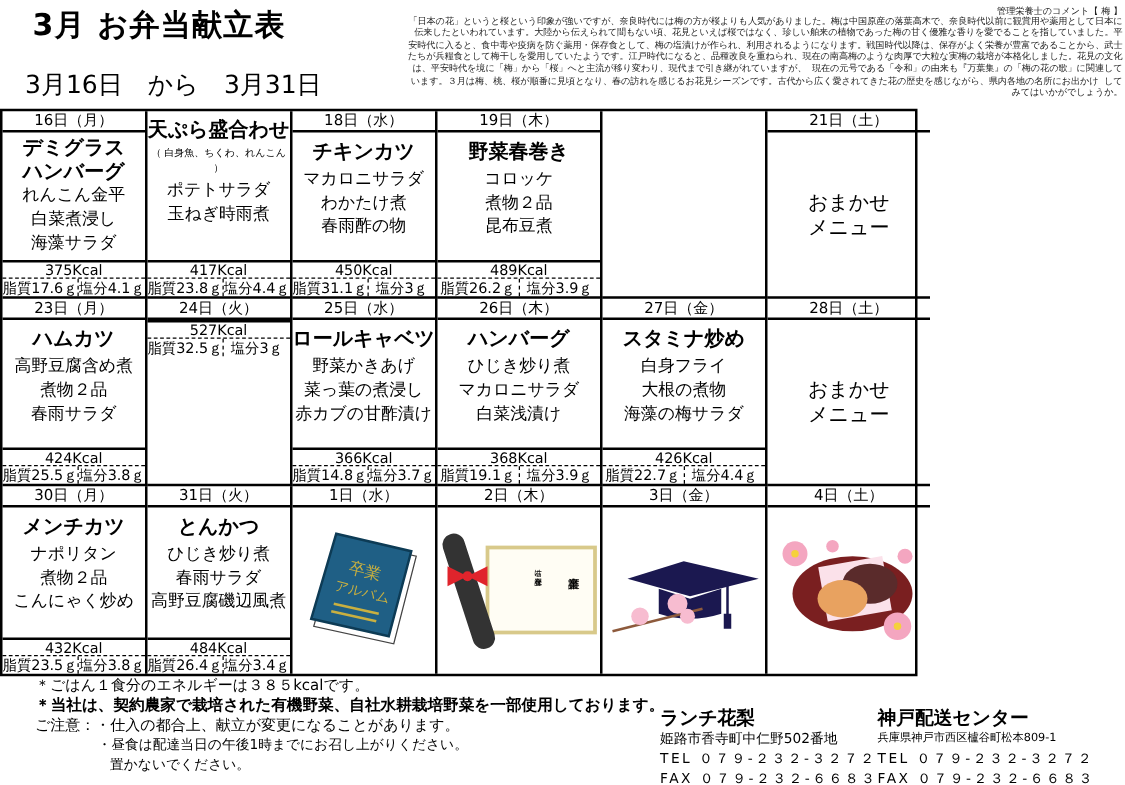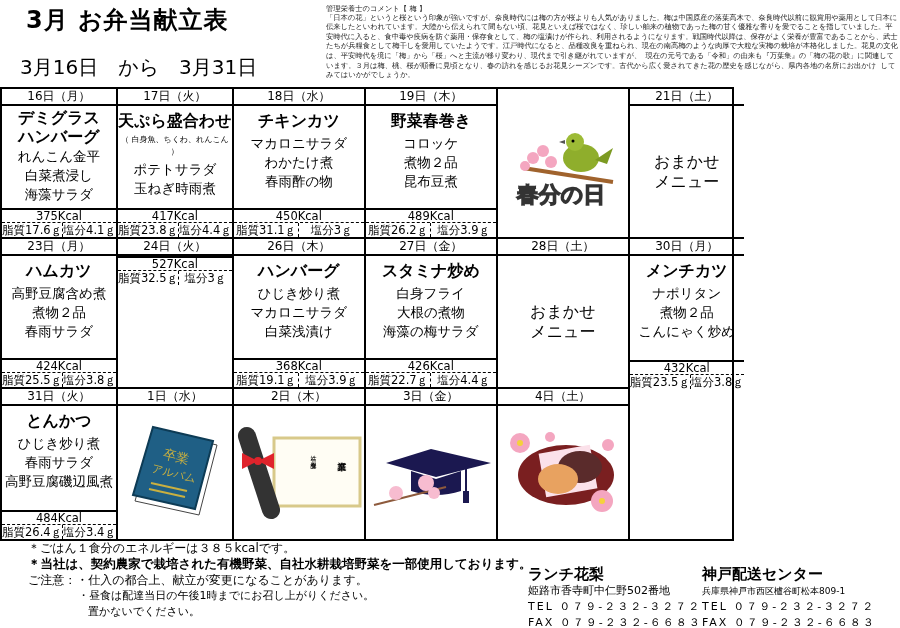--- a/index.html
+++ b/index.html
@@ -1,19 +1,19 @@
 <!DOCTYPE html>
 <html><head>
 <meta charset="utf-8">
 <style>
   * { box-sizing: border-box; margin: 0; padding: 0; }
   body { width: 900px; height: 628px; background: #fff; font-family: "DejaVu Sans", sans-serif; color: #000; position: relative; overflow: hidden; }
   .title { position: absolute; left: 26px; top: 4px; font-size: 24px; font-weight: bold; letter-spacing: 1px; }
   .period { position: absolute; left: 20px; top: 54px; font-size: 20px; white-space: pre; }
-  .comment { position: absolute; left: 326px; top: 4px; width: 572px; font-size: 7.3px; line-height: 9.6px; color: #222; }
+  .comment { position: absolute; left: 326px; top: 4px; width: 572px; font-size: 7.3px; line-height: 9.6px; color: #222; text-align: right; }
   .comment .head { display: block; }
   .comment .body { display: block; letter-spacing: -0.05px; font-family: Liberation Mono, monospace; }
 
   .grid { position: absolute; left: 0; top: 87px; width: 734px; border: 2px solid #000; display: grid; grid-template-columns: repeat(6, 1fr); }
   .cell { border-right: 2px solid #000; border-bottom: 2px solid #000; position: relative; display: flex; flex-direction: column; height: 150px; }
   .cell:nth-child(6n) { border-right: none; }
   .day { height: 17px; border-bottom: 2px solid #000; font-size: 12px; text-align: center; line-height: 15px; }
   .body-area { flex: 1; text-align: center; display: flex; flex-direction: column; align-items: center; padding-top: 2px; }
   .main { font-size: 16px; font-weight: bold; line-height: 19px; margin-top: 3px; margin-bottom: 4px; }
   .main.two { margin-top: 0; margin-bottom: 1px; }
@@ -55,21 +55,20 @@
         <div class="side">白菜煮浸し</div>
         <div class="side">海藻サラダ</div>
       </div>
       <div class="kcal">375Kcal</div>
       <div class="nutri">
         <span>脂質17.6ｇ</span>
         <span>塩分4.1ｇ</span>
       </div>
     </div>
     <div class="cell">
-      <div class="day">17日（火）</div>
       <div class="body-area">
         <div class="main" style="white-space:pre">天ぷら盛合わせ</div>
         <div class="sub-note">（ 白身魚、ちくわ、れんこん ）</div>
         <div class="side">ポテトサラダ</div>
         <div class="side">玉ねぎ時雨煮</div>
       </div>
       <div class="kcal">417Kcal</div>
       <div class="nutri">
         <span>脂質23.8ｇ</span>
         <span>塩分4.4ｇ</span>
@@ -97,37 +96,20 @@
         <div class="side">煮物２品</div>
         <div class="side">昆布豆煮</div>
       </div>
       <div class="kcal">489Kcal</div>
       <div class="nutri">
         <span>脂質26.2ｇ</span>
         <span>塩分3.9ｇ</span>
       </div>
     </div>
     <div class="cell">
-      <div class="pic">
-        <svg width="120" height="90" viewBox="0 0 120 90">
-          <line x1="20" y1="50" x2="110" y2="64" stroke="#a0632d" stroke-width="4"></line>
-          <ellipse cx="78" cy="40" rx="18" ry="14" fill="#8fae2c"></ellipse>
-          <circle cx="72" cy="24" r="9" fill="#9dbb36"></circle>
-          <circle cx="70" cy="23" r="1.5" fill="#000"></circle>
-          <polygon points="62,22 56,24 62,26" fill="#555"></polygon>
-          <polygon points="92,42 110,30 104,46" fill="#7c9a22"></polygon>
-          <g fill="#f4a6c0">
-            <circle cx="30" cy="40" r="6"></circle>
-            <circle cx="40" cy="33" r="6"></circle>
-            <circle cx="48" cy="44" r="6"></circle>
-            <circle cx="22" cy="48" r="5"></circle>
-          </g>
-          <text x="58" y="84" font-size="22" font-weight="bold" text-anchor="middle" fill="#fff" stroke="#333" stroke-width="1.2" font-family="DejaVu Sans, sans-serif">春分の日</text>
-        </svg>
-      </div>
     </div>
     <div class="cell">
       <div class="day">21日（土）</div>
       <div class="omakase">おまかせ
 メニュー</div>
     </div>
     <div class="cell">
       <div class="day">23日（月）</div>
       <div class="body-area">
         <div class="main" style="white-space:pre">ハムカツ</div>
@@ -140,20 +122,34 @@
         <span>脂質25.5ｇ</span>
         <span>塩分3.8ｇ</span>
       </div>
     </div>
     <div class="cell">
       <div class="day">24日（火）</div>
       <div class="kcal">527Kcal</div>
       <div class="nutri">
         <span>脂質32.5ｇ</span>
         <span>塩分3ｇ</span>
+      </div>
+    </div>
+    <div class="cell">
+      <div class="day">25日（水）</div>
+      <div class="body-area">
+        <div class="main" style="white-space:pre">ロールキャベツ</div>
+        <div class="side">野菜かきあげ</div>
+        <div class="side">菜っ葉の煮浸し</div>
+        <div class="side">赤カブの甘酢漬け</div>
+      </div>
+      <div class="kcal">366Kcal</div>
+      <div class="nutri">
+        <span>脂質14.8ｇ</span>
+        <span>塩分3.7ｇ</span>
       </div>
     </div>
     <div class="cell">
       <div class="day">26日（木）</div>
       <div class="body-area">
         <div class="main" style="white-space:pre">ハンバーグ</div>
         <div class="side">ひじき炒り煮</div>
         <div class="side">マカロニサラダ</div>
         <div class="side">白菜浅漬け</div>
       </div>

